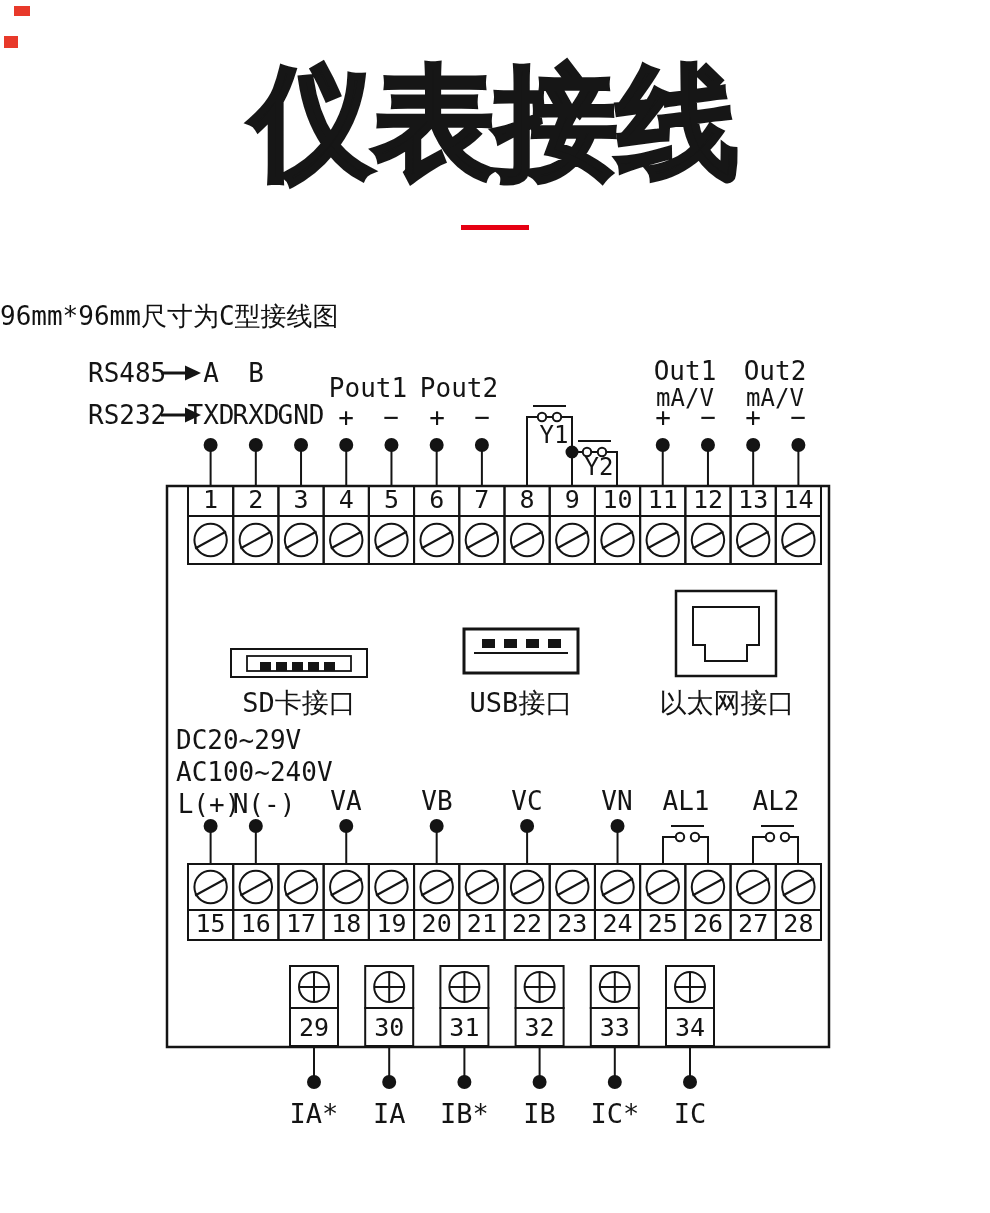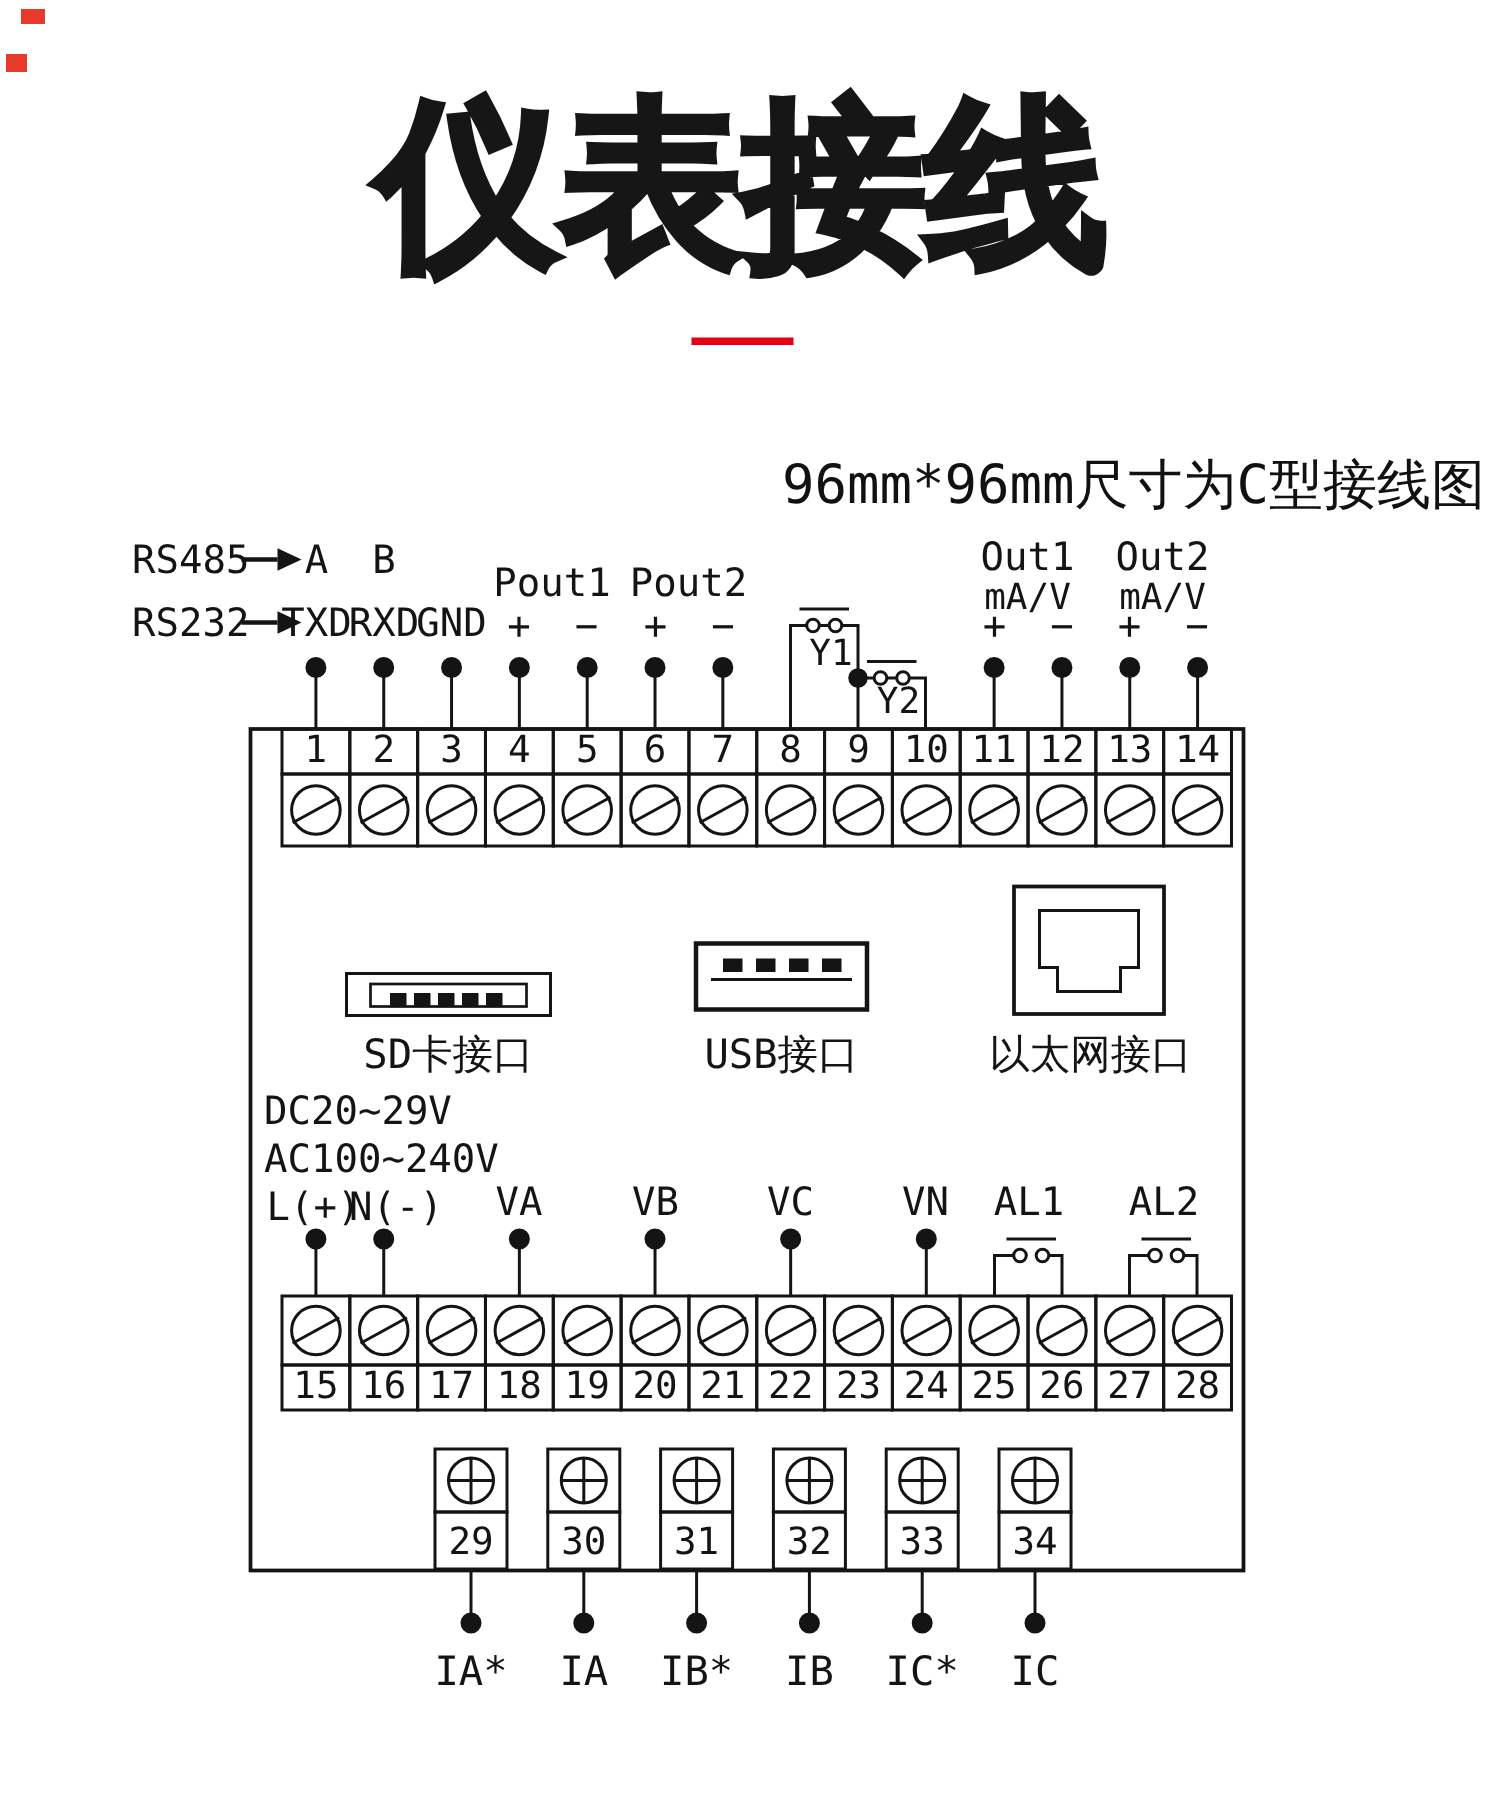--- a/index.html
+++ b/index.html
@@ -3,21 +3,21 @@
 <meta charset="utf-8">
 <style>
   html,body{margin:0;padding:0;background:#ffffff;}
   .page{position:relative;width:990px;height:1213px;background:#ffffff;overflow:hidden;
         font-family:"DejaVu Sans Mono","Liberation Mono","DejaVu Sans",monospace;color:#141414;}
   .decor-red{position:absolute;background:#e8392a;}
   .title{position:absolute;top:50px;left:0;width:100%;text-align:center;
          font-family:"DejaVu Sans","Liberation Sans",sans-serif;font-weight:900;
          font-size:122px;line-height:1.2;color:#161616;-webkit-text-stroke:4px #161616;}
   .underline{position:absolute;top:225px;left:461px;width:68px;height:5px;background:#e60012;}
-  .subtitle{position:absolute;top:299px;left:0;width:100%;text-align:right;font-size:36px;color:#111111;}
+  .subtitle{position:absolute;top:299px;left:0;width:100%;text-align:left;font-size:26px;color:#111111;}
   #diagram{position:absolute;top:0;left:0;}
   #diagram line,#diagram path,#diagram polyline{stroke:#141414;stroke-width:2;fill:none;}
   #diagram rect,#diagram circle{stroke:#141414;stroke-width:2;fill:none;}
   #diagram polygon{fill:#141414;stroke:none;}
   #diagram text{fill:#141414;stroke:none;text-anchor:middle;
         font-family:"DejaVu Sans Mono","Liberation Mono","DejaVu Sans",monospace;}
   #diagram .fill{fill:#141414;}
   #diagram .white{fill:#ffffff;}
   #diagram .ta-start{text-anchor:start;}
   #diagram .lbl{font-size:26px;}

